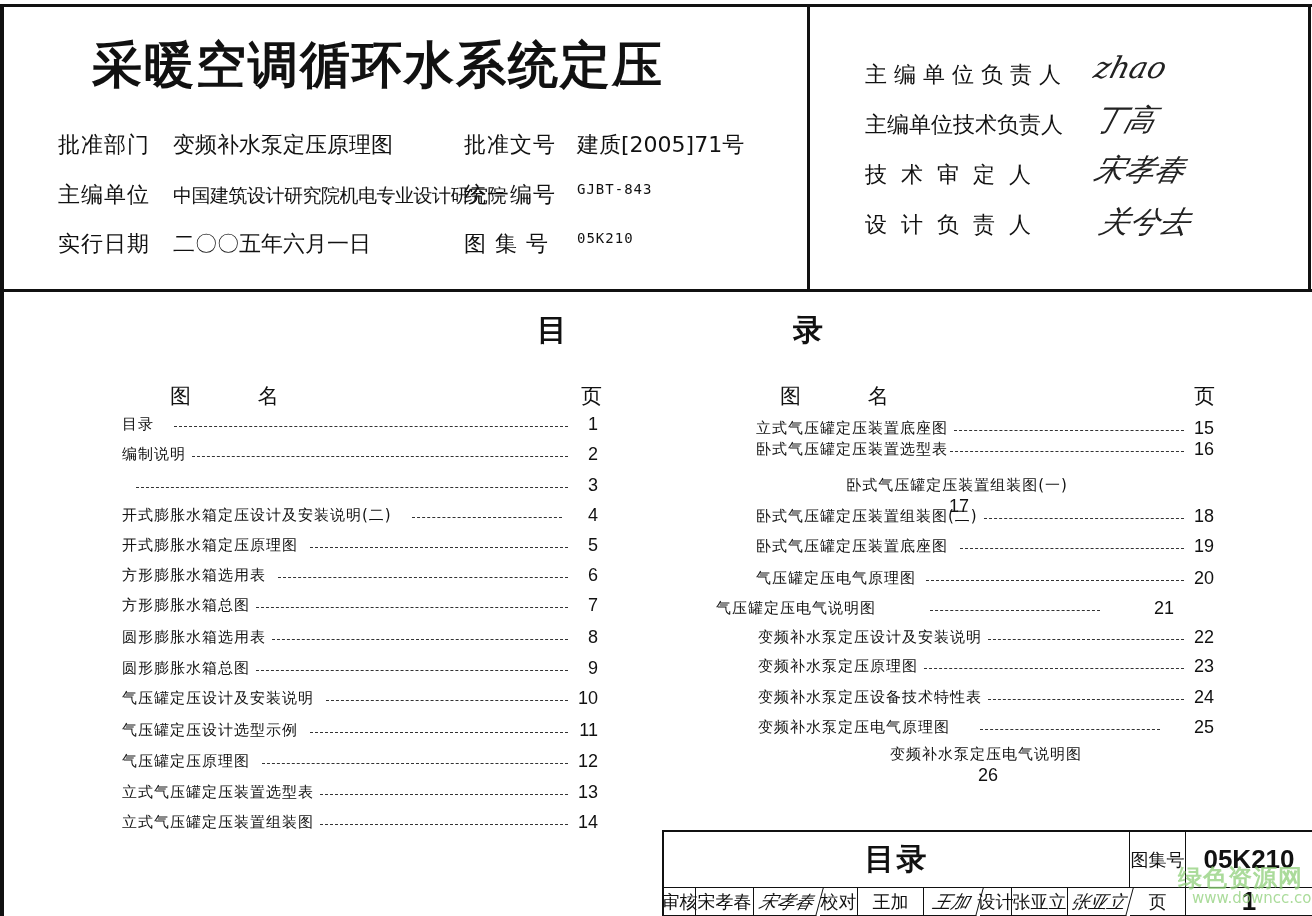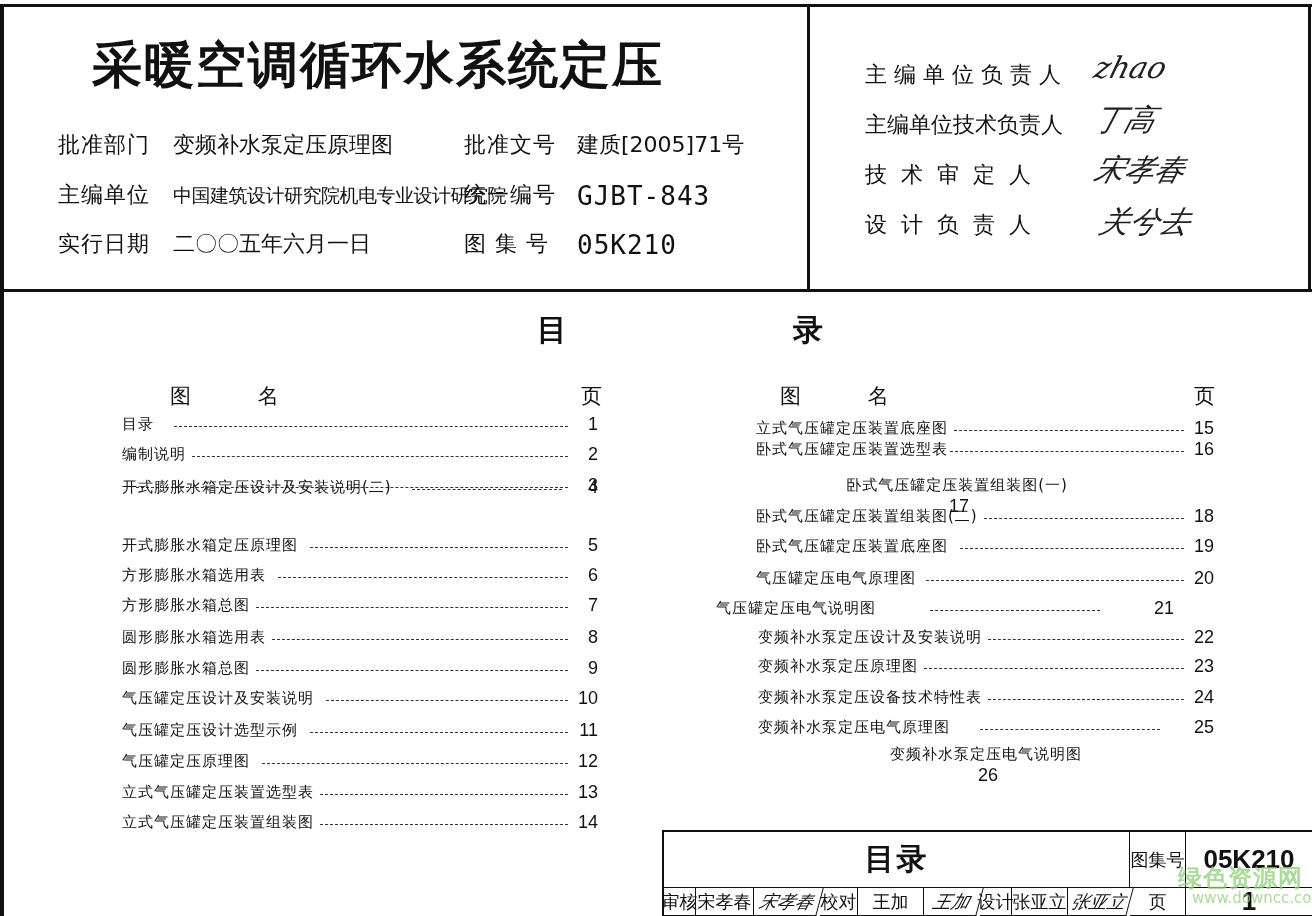--- a/index.html
+++ b/index.html
@@ -10,21 +10,21 @@
   .frame-top { left:0; top:4px; width:1312px; height:3px; background:#111; }
   .frame-right { left:1308px; top:4px; width:3px; height:286px; background:#111; }
   .hline { left:0; top:289px; width:1312px; height:3px; background:#111; }
   .vdiv { left:807px; top:4px; width:3px; height:287px; background:#111; }
 
   .title { left:92px; top:32px; font-size:50px; font-weight:bold; letter-spacing:2px; white-space:nowrap; }
   .meta-row { position:absolute; font-size:22px; white-space:nowrap; }
   .meta-label { position:absolute; letter-spacing:1px; }
   .meta-value { position:absolute; }
   .meta-sm { font-size:19px; letter-spacing:-0.5px; }
-  .mono { font-family:"DejaVu Sans Mono","Liberation Mono",monospace; font-size:26px; letter-spacing:1px; }
+  .mono { font-family:"DejaVu Sans Mono","Liberation Mono",monospace; font-size:14px; letter-spacing:1px; }
 
   .resp { position:absolute; font-size:22px; white-space:nowrap; }
   .sig { position:absolute; font-family:"DejaVu Serif","Liberation Serif",serif; font-style:italic; font-size:30px; color:#222; white-space:nowrap; transform:skewX(-15deg); }
 
   .toc-heading { position:absolute; top:310px; font-size:30px; font-weight:bold; }
   .col-head { position:absolute; top:382px; font-size:21px; }
   .toc-row { position:absolute; height:24px; display:flex; align-items:center; font-size:15px; white-space:nowrap; }
   .toc-row .name { flex:0 0 auto; letter-spacing:1px; }
   .toc-row .dots { flex:1 1 auto; border-bottom:1px dashed #333; margin:0 6px; height:0; transform:translateY(2px); }
   .toc-row .page { flex:0 0 auto; width:24px; text-align:right; font-size:18px; font-family:"Liberation Sans",sans-serif; }
@@ -100,21 +100,21 @@
   </div>
 <div class="toc-row" style="left:122px; top:442px; width:476px;">
     <span class="name">编制说明</span>
     <span class="dots"></span>
     <span class="page">2</span>
   </div>
 <div class="toc-row" style="left:122px; top:473px; width:476px;">
     <span class="dots" style="margin-left:14px;"></span>
     <span class="page">3</span>
   </div>
-<div class="toc-row" style="left:122px; top:475px; width:476px;gap:6px;">
+<div class="toc-row" style="left:122px; top:503px; width:476px;gap:6px;">
     <span class="name">开式膨胀水箱定压设计及安装说明(二)</span>
     <span class="dots" style="margin-left:14px;"></span>
     <span class="page">4</span>
   </div>
 <div class="toc-row" style="left:122px; top:533px; width:476px;">
     <span class="name">开式膨胀水箱定压原理图</span>
     <span class="dots" style="margin-left:12px;"></span>
     <span class="page">5</span>
   </div>
 <div class="toc-row" style="left:122px; top:563px; width:476px;justify-content:space-between;">

